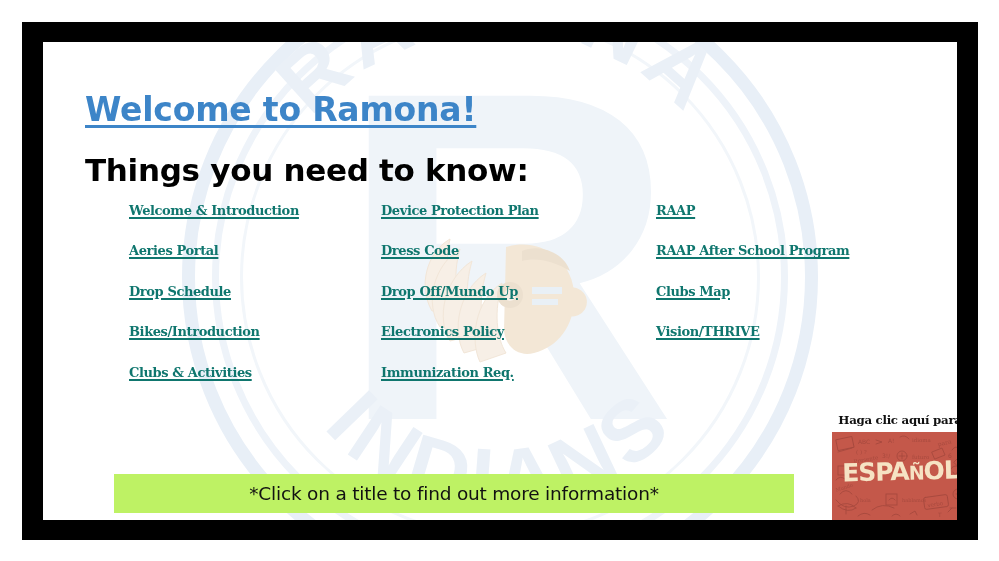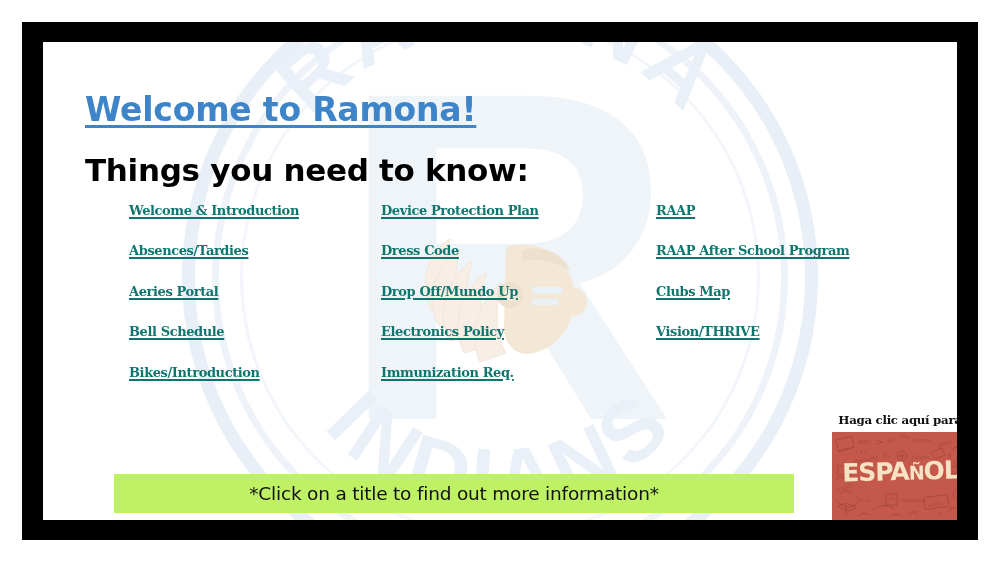--- a/index.html
+++ b/index.html
@@ -318,24 +318,24 @@
 
       <div id="heading-block">
         <div id="title-link">Welcome to Ramona!</div>
         <div id="subtitle">Things you need to know:</div>
       </div>
 
       <div id="columns">
 
         <div class="col" id="col-1">
           <div class="link-row"><a class="nav-link">Welcome &amp; Introduction</a></div>
-          <div class="link-row"><a class="nav-link">Absences/Tardies</a></div>
           <div class="link-row"><a class="nav-link">Aeries Portal</a></div>
-          <div class="link-row"><a class="nav-link">Bell Schedule</a></div>
+          <div class="link-row"><a class="nav-link">Drop Schedule</a></div>
           <div class="link-row"><a class="nav-link">Bikes/Introduction</a></div>
+          <div class="link-row"><a class="nav-link">Clubs &amp; Activities</a></div>
         </div>
 
         <div class="col" id="col-2">
           <div class="link-row"><a class="nav-link">Device Protection Plan</a></div>
           <div class="link-row"><a class="nav-link">Dress Code</a></div>
           <div class="link-row"><a class="nav-link">Drop Off/Mundo Up</a></div>
           <div class="link-row"><a class="nav-link">Electronics Policy</a></div>
           <div class="link-row"><a class="nav-link">Immunization Req.</a></div>
         </div>
 

